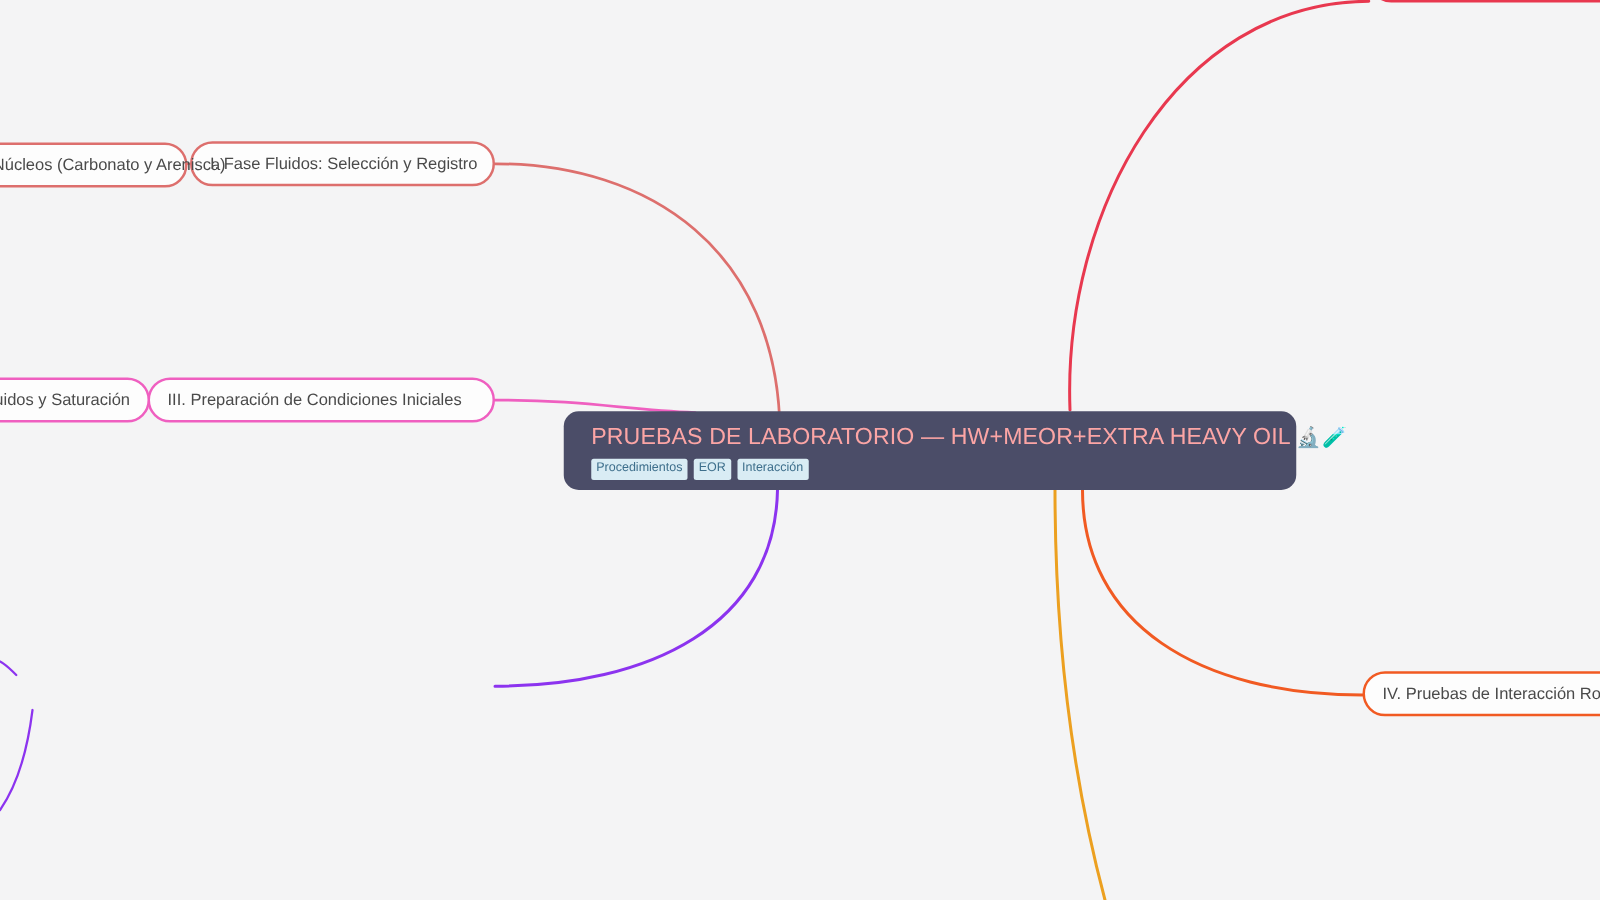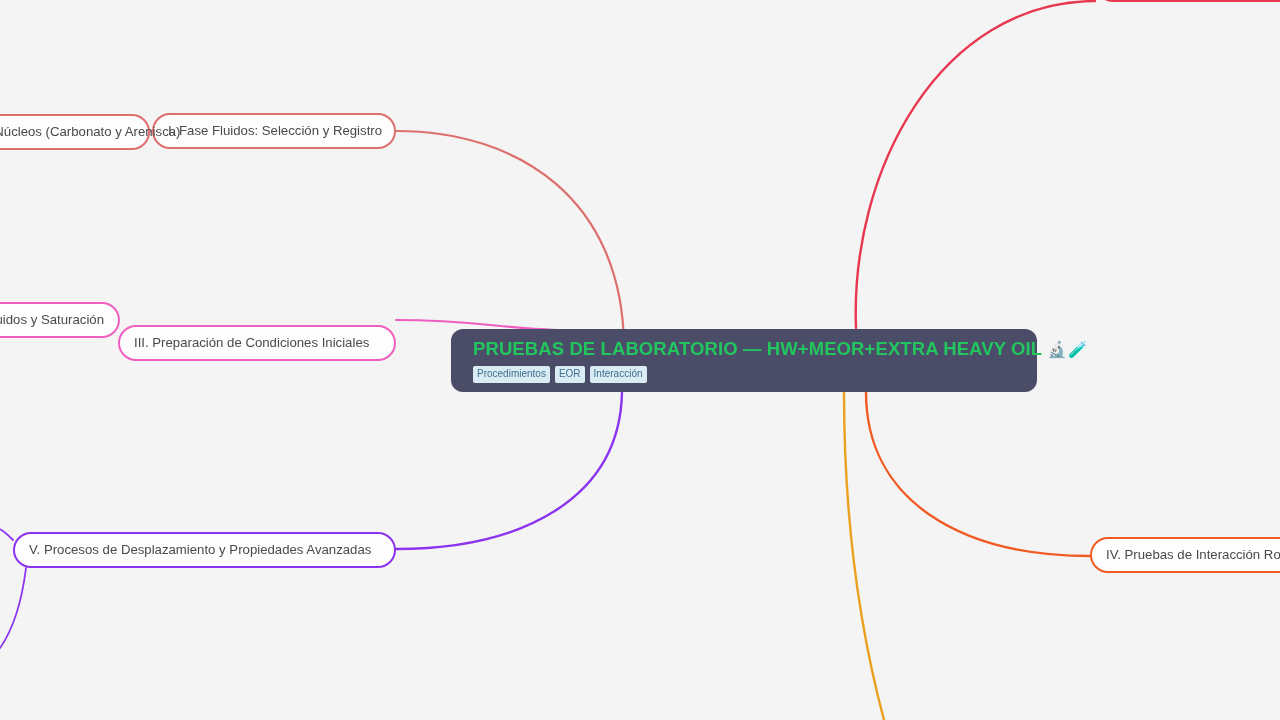--- a/index.html
+++ b/index.html
@@ -35,23 +35,23 @@
     top: 329px;
     width: 586px;
     height: 63px;
     box-sizing: border-box;
     background: #4b4d68;
     border-radius: 12px;
     padding: 9px 22px 0 22px;
     z-index: 5;
   }
   .root-title {
-    color: #22c55e;
+    color: #fca5a5;
     font-size: 18.5px;
-    font-weight: 700;
+    font-weight: 400;
     letter-spacing: 0.1px;
     line-height: 22px;
     white-space: nowrap;
   }
   .root-emoji {
     font-size: 16px;
     letter-spacing: 1px;
   }
   .root-tags {
     margin-top: 5px;
@@ -139,27 +139,24 @@
       <span class="tag">Procedimientos</span>
       <span class="tag">EOR</span>
       <span class="tag">Interacción</span>
     </div>
   </div>
 
   <div class="node" id="node-I" style="border-color:#dd6f6d;">
     <span class="node-label">I. Fase Fluidos: Selección y Registro</span>
   </div>
 
-  <div class="node" id="node-III" style="border-color:#ef5fc0;margin-top:23px;">
+  <div class="node" id="node-III" style="border-color:#ef5fc0;">
     <span class="node-label">III. Preparación de Condiciones Iniciales</span>
   </div>
 
-  <div class="node" id="node-V" style="border-color:#8c33ef;">
-    <span class="node-label">V. Procesos de Desplazamiento y Propiedades Avanzadas</span>
-  </div>
 
   <div class="node" id="node-IV" style="border-color:#f15a22;">
     <span class="node-label">IV. Pruebas de Interacción Roca-Fluido</span>
   </div>
 
   <div class="node" id="node-II" style="border-color:#dd6f6d;">
     <span class="node-label">II. Caracterización de Núcleos (Carbonato y Arenisca)</span>
   </div>
 
   <div class="node" id="node-VI" style="border-color:#ef5fc0;">

